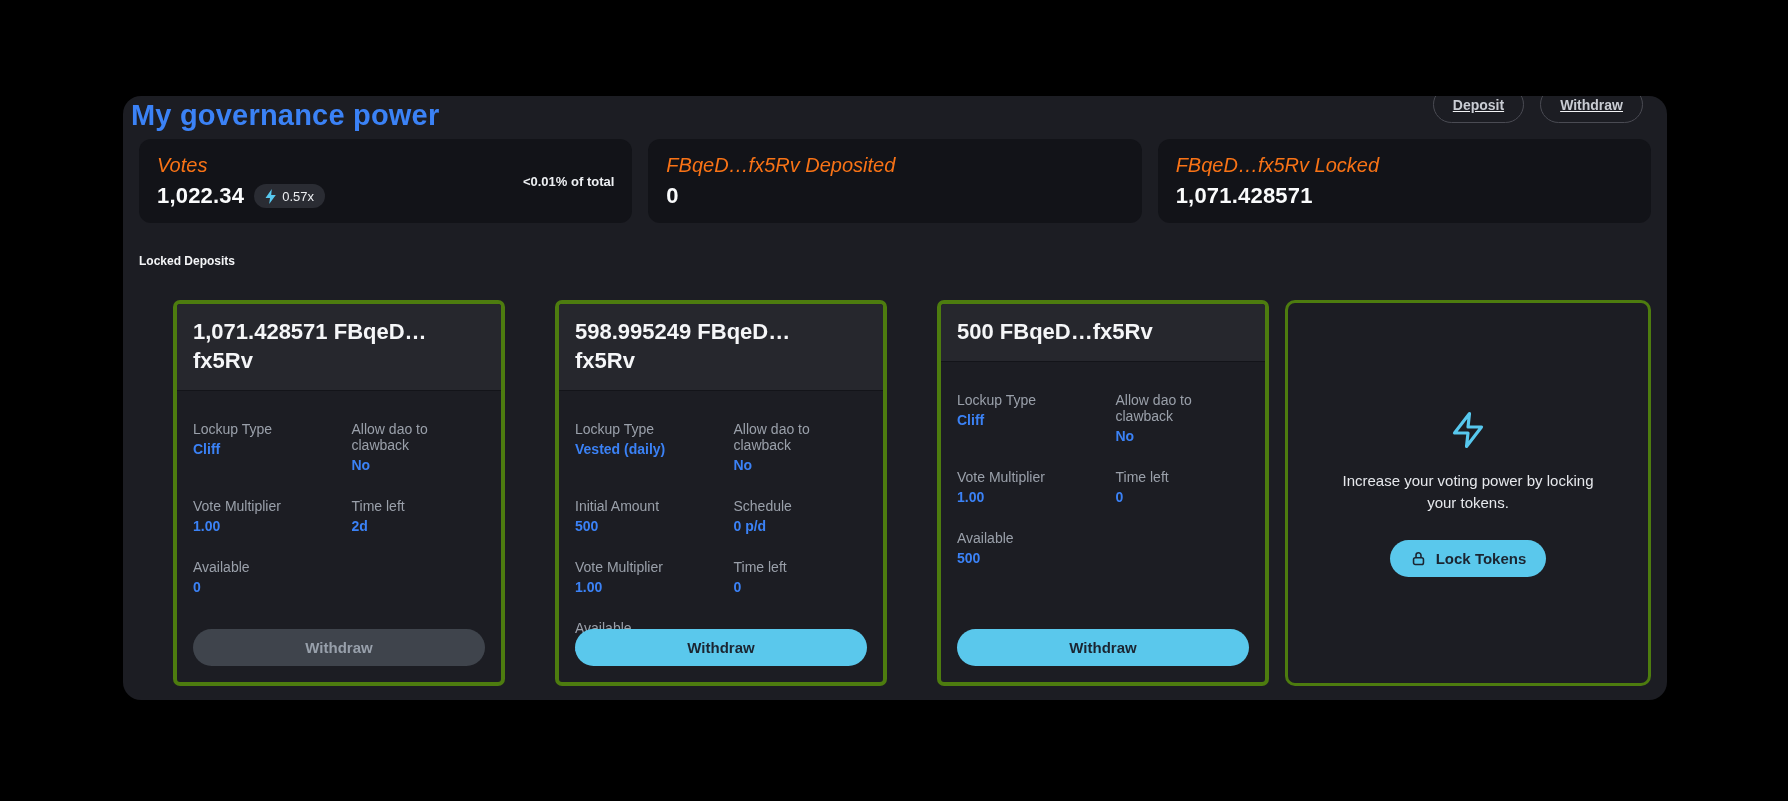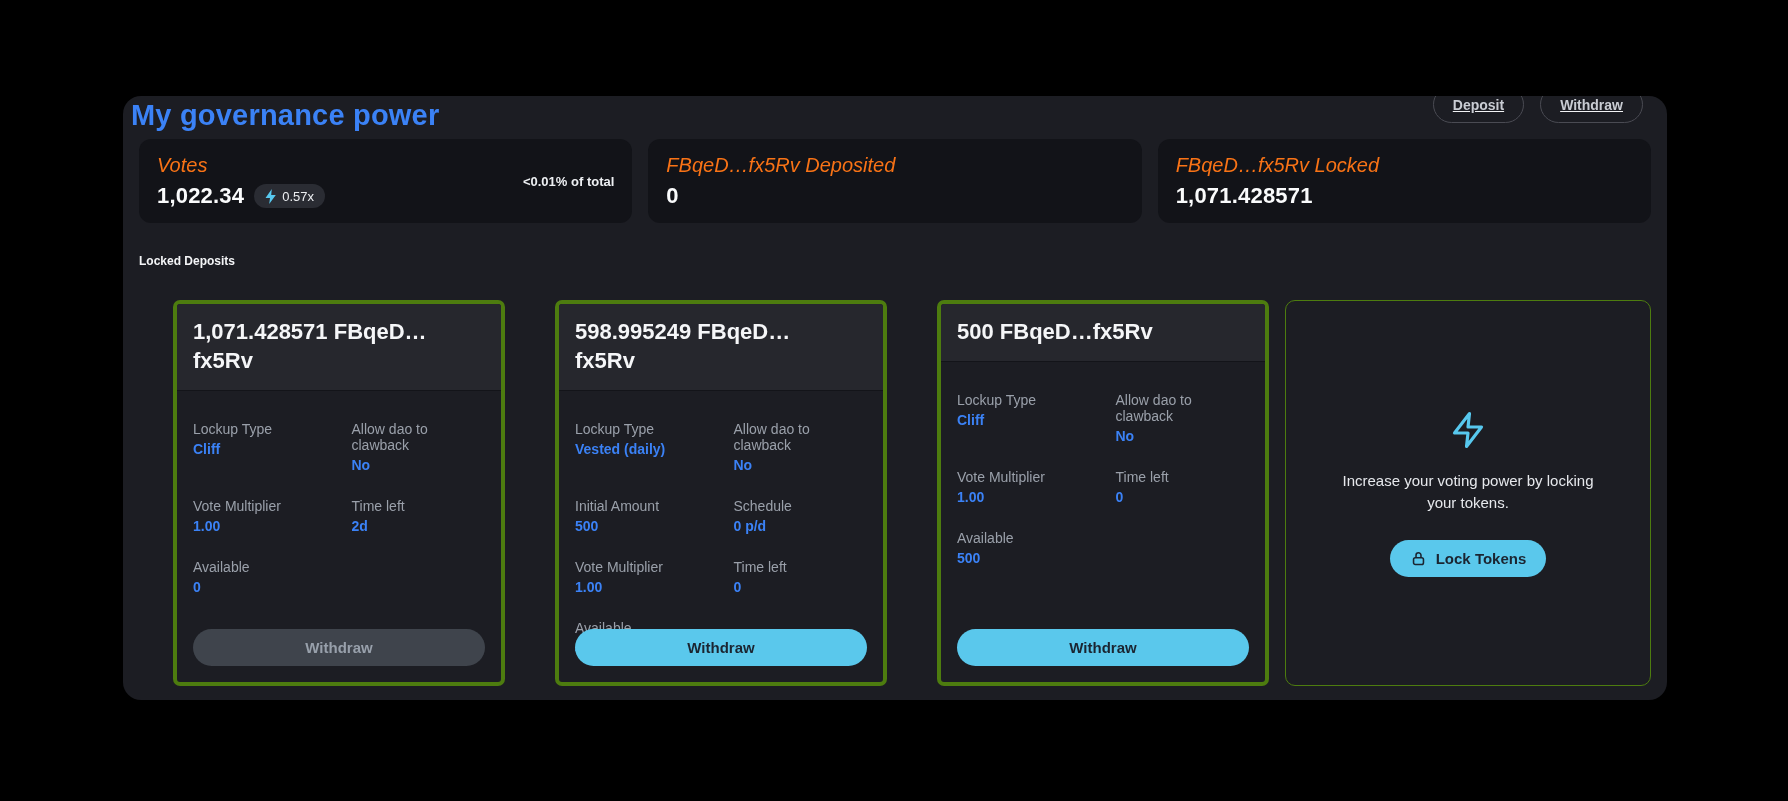--- a/index.html
+++ b/index.html
@@ -71,21 +71,21 @@
   .field-value { font-size:14px; font-weight:700; color:#3b82f6; }
   .btn-withdraw {
     position:absolute; left:16px; right:16px; bottom:16px; height:37px;
     border:none; border-radius:19px; font-family:inherit;
     font-size:15px; font-weight:700; display:flex; align-items:center;
     justify-content:center; cursor:pointer;
   }
   .btn-withdraw.enabled { background:#5ac8ec; color:#1b2531; }
   .btn-withdraw.disabled { background:#3f444c; color:#98a0ab; cursor:default; }
   .promo-card {
-    border:1px solid #4d7c0f; border-radius:10px;
+    border:3px solid #4d7c0f; border-radius:10px;
     display:flex; flex-direction:column; align-items:center; justify-content:center;
     text-align:center; padding:0 40px;
   }
   .promo-bolt { margin-bottom:20px; }
   .promo-text { font-size:15px; line-height:22px; color:#e6e8ec; max-width:266px; }
   .btn-lock {
     margin-top:26px; display:flex; align-items:center; gap:9px;
     background:#5ac8ec; color:#1b2531; border:none; border-radius:19px;
     height:37px; padding:0 20px; font-family:inherit; font-size:15px;
     font-weight:700; cursor:pointer;

